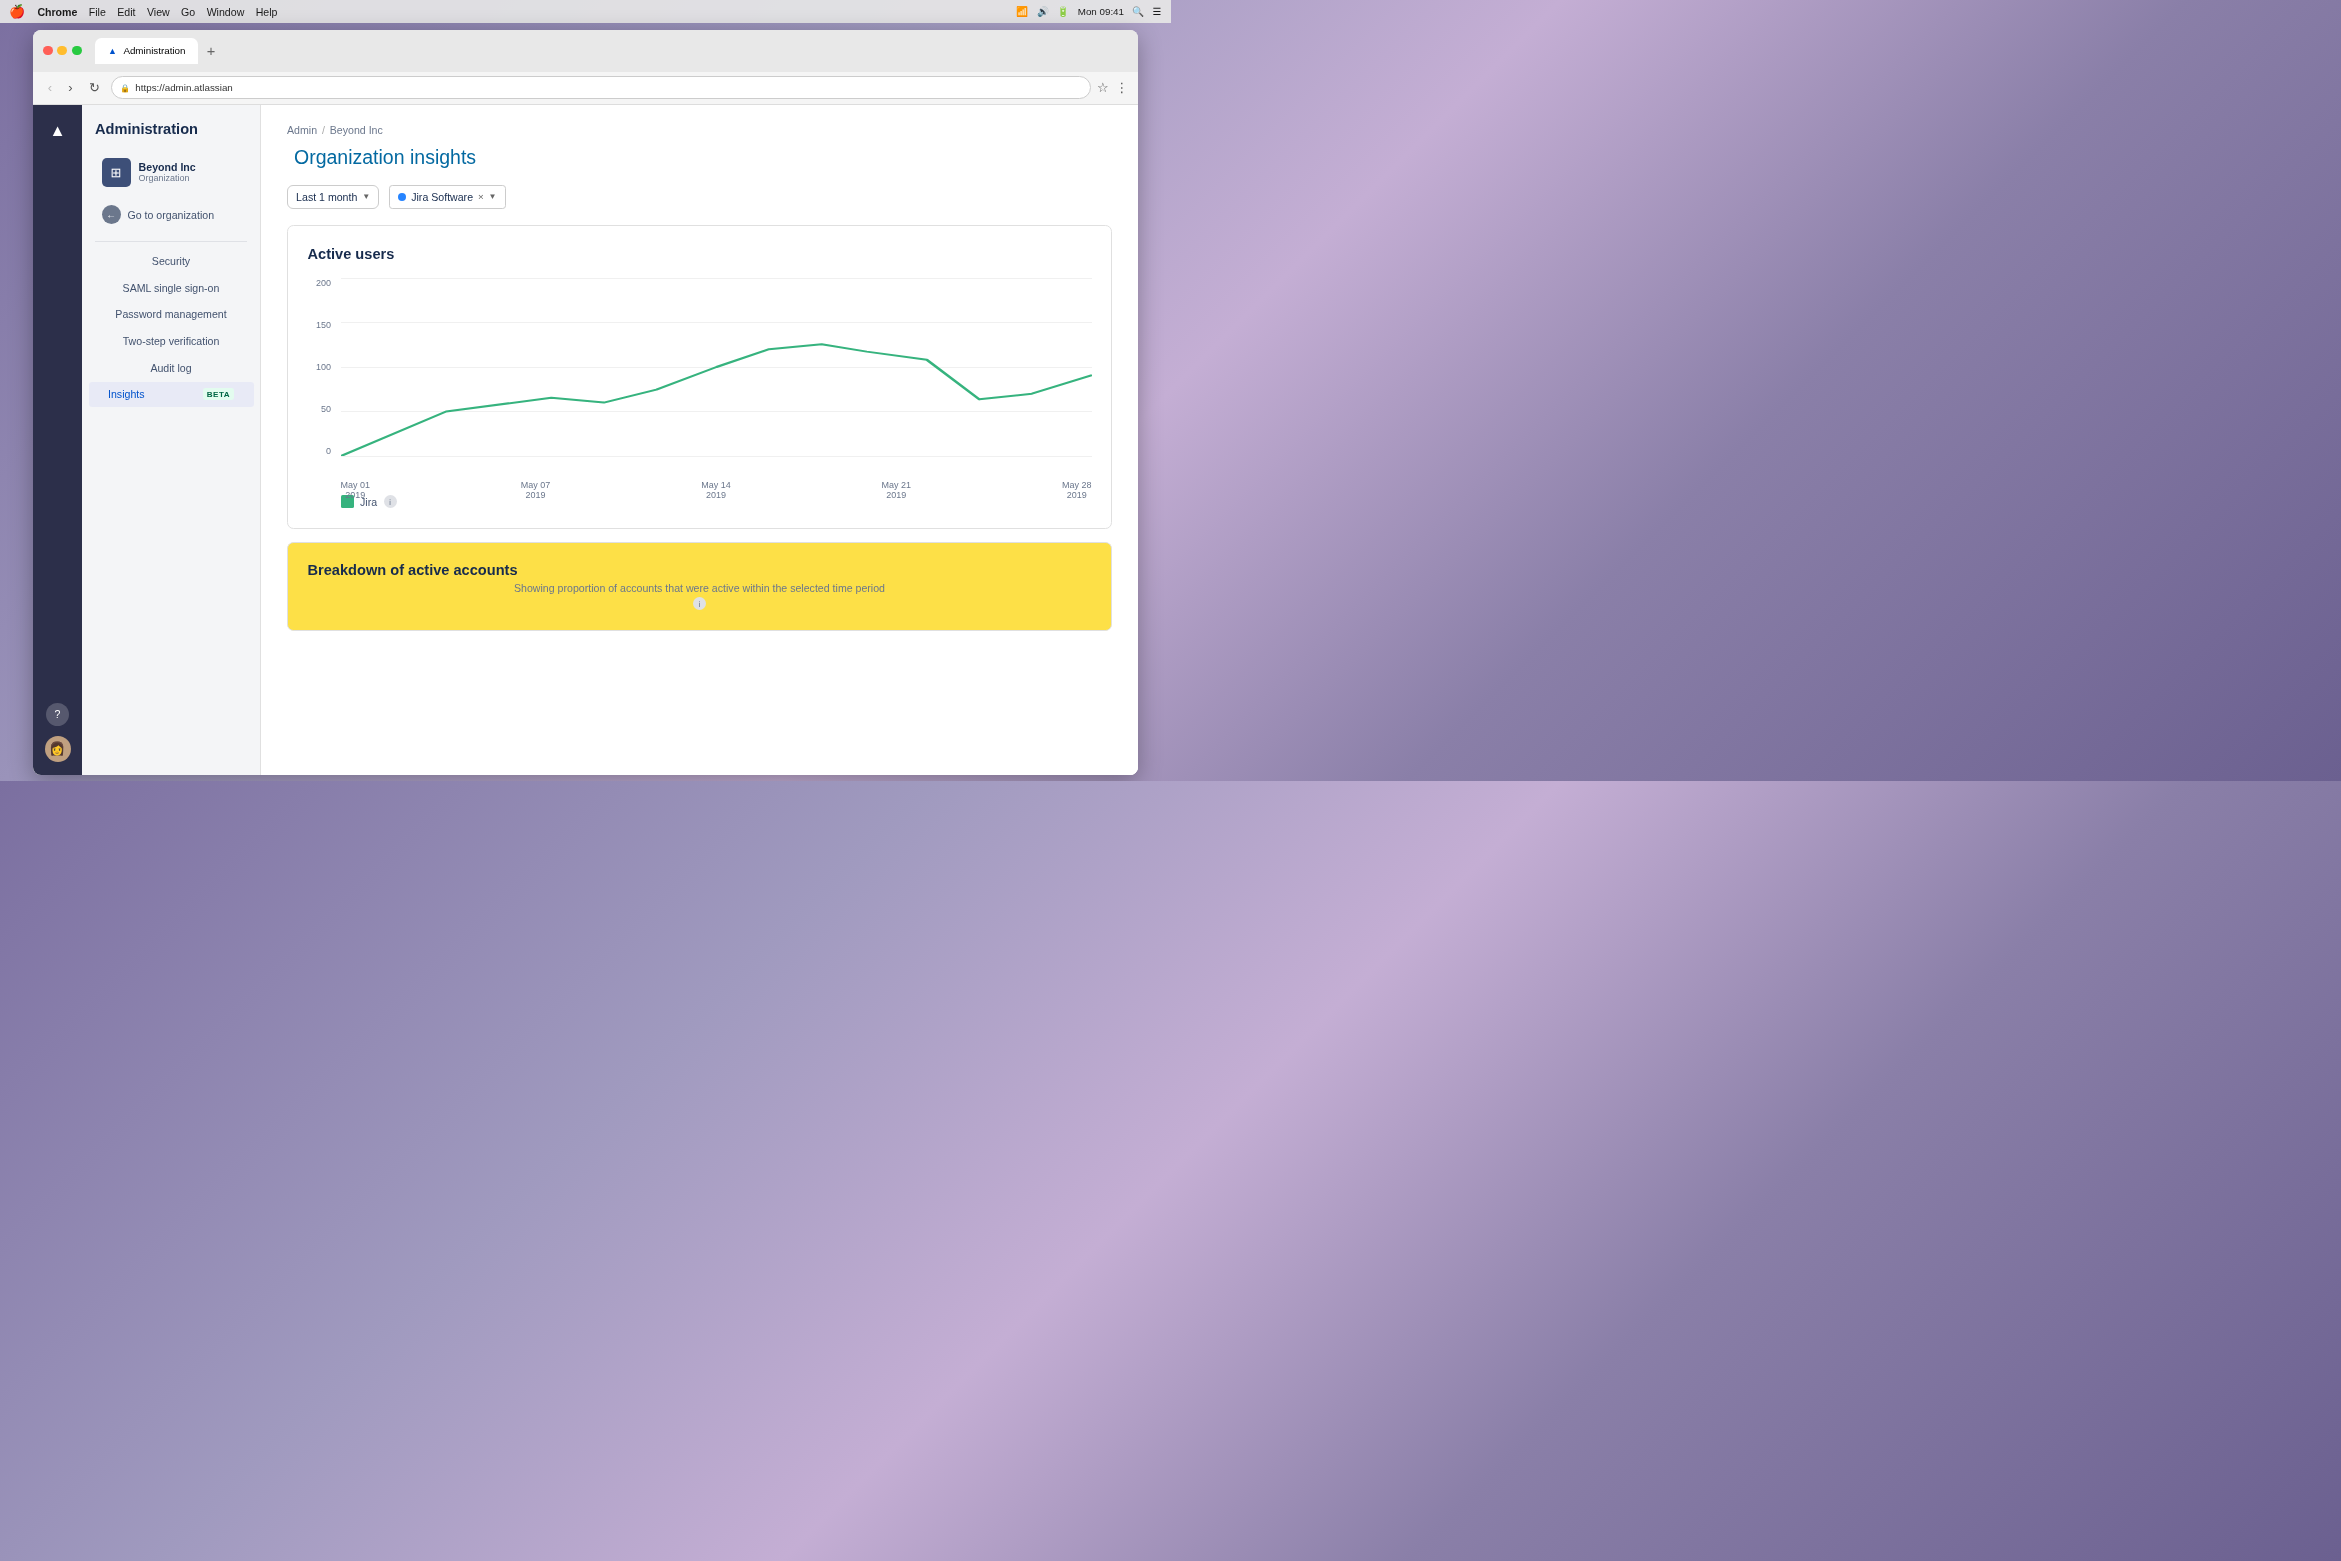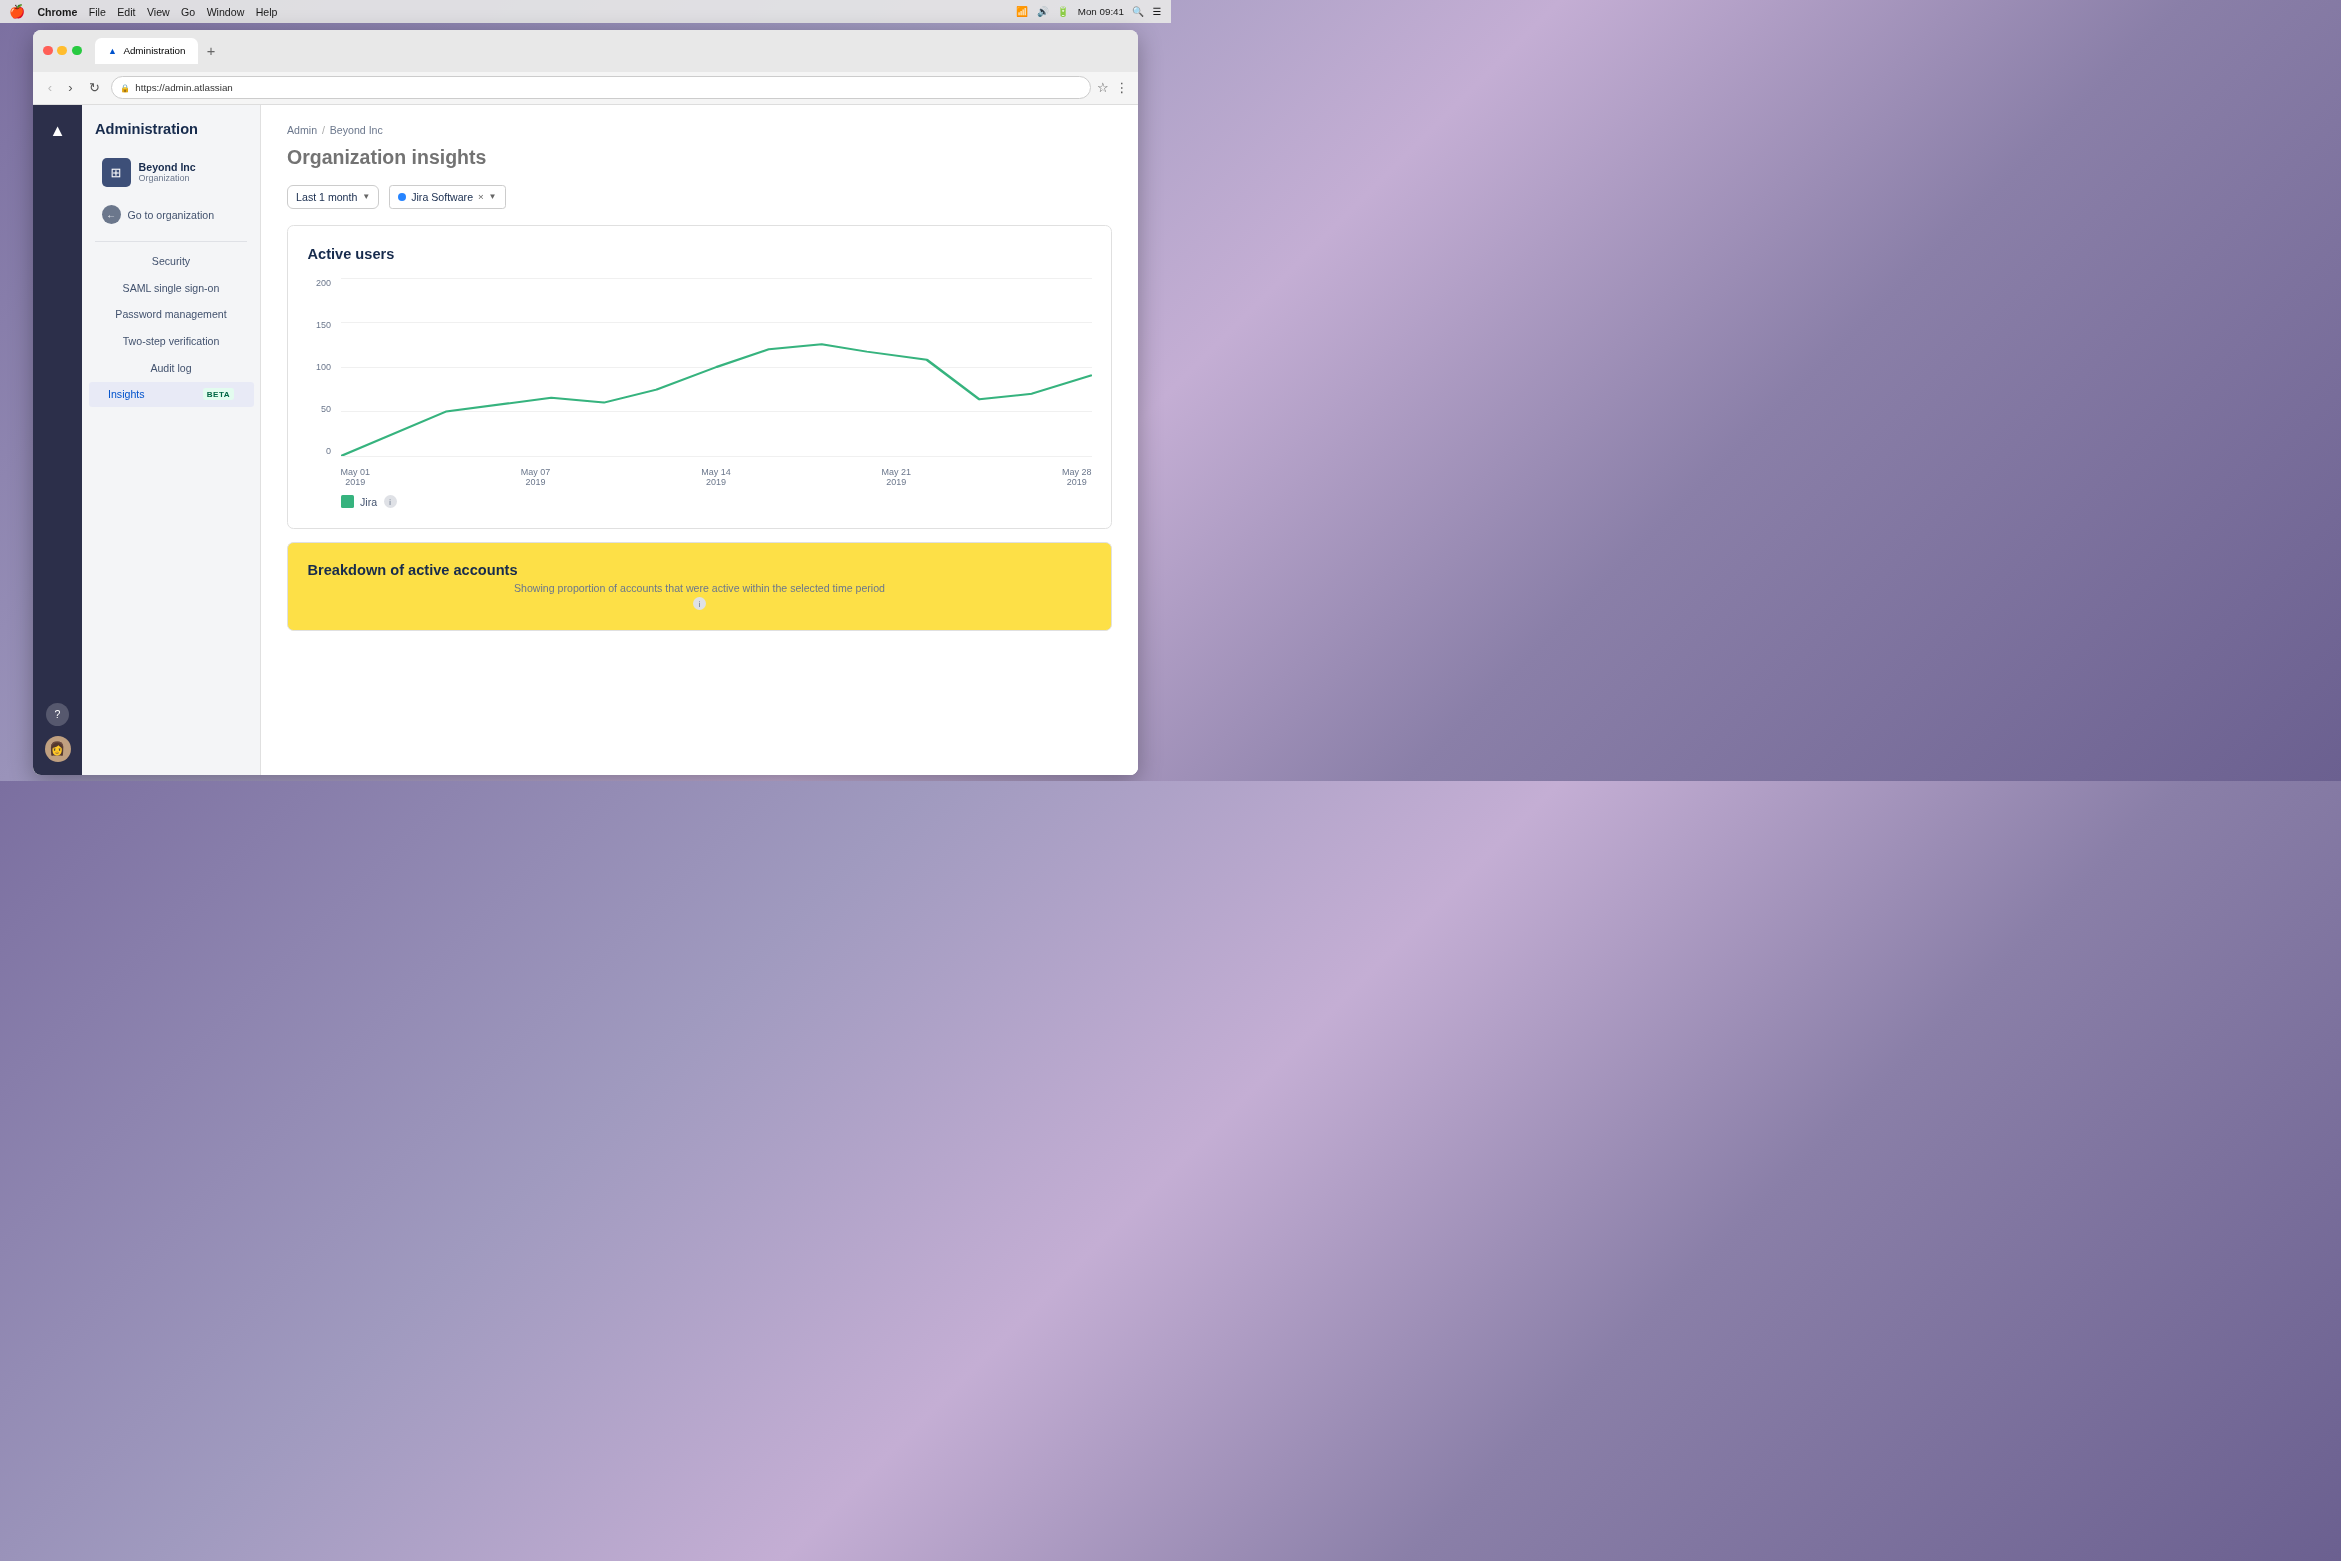--- a/index.html
+++ b/index.html
@@ -261,23 +261,24 @@
       color: #6b778c;
       margin-bottom: 9.8px;
       display: flex;
       align-items: center;
       gap: 4.9px;
     }
     .breadcrumb-sep { color: #aaa; }
 
     .page-title {
       font-size: 19.5px;
-      font-weight: 700;
-      color: #737373;
+      font-weight: 400;
+      color: #0369a1;
       margin-bottom: 16.3px;
+      margin-left: 7px;
     }
 
     .filters-row {
       display: flex;
       align-items: center;
       gap: 9.8px;
       margin-bottom: 16.3px;
     }
 
     .filter-dropdown {
@@ -380,21 +381,21 @@
     
     .x-axis {
       position: absolute;
       left: 33px;
       bottom: 0;
       right: 0;
       height: 33px;
       display: flex;
       justify-content: space-between;
       align-items: flex-start;
-      padding-top: 11px;
+      padding-top: 24px;
     }
     .x-label {
       font-size: 9px;
       color: #6b778c;
       text-align: center;
     }
 
     
     .chart-legend {
       display: flex;

